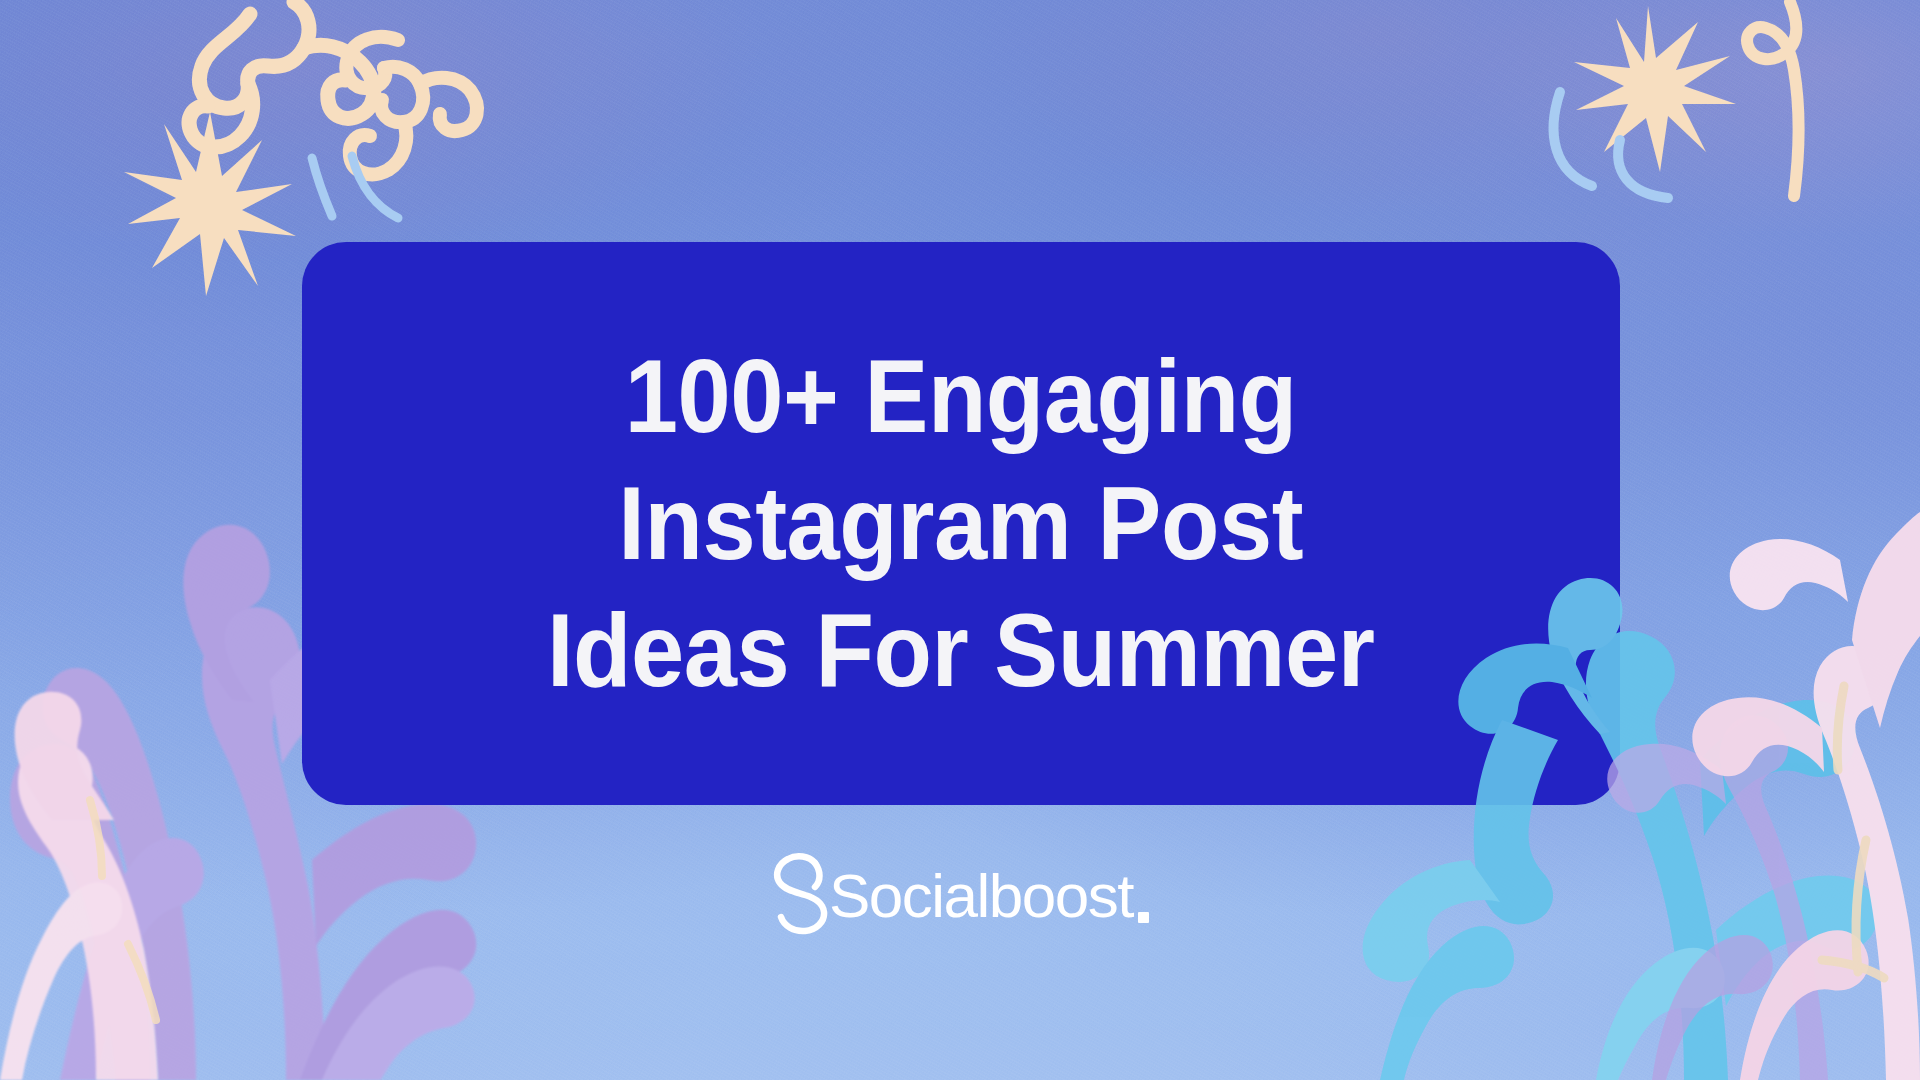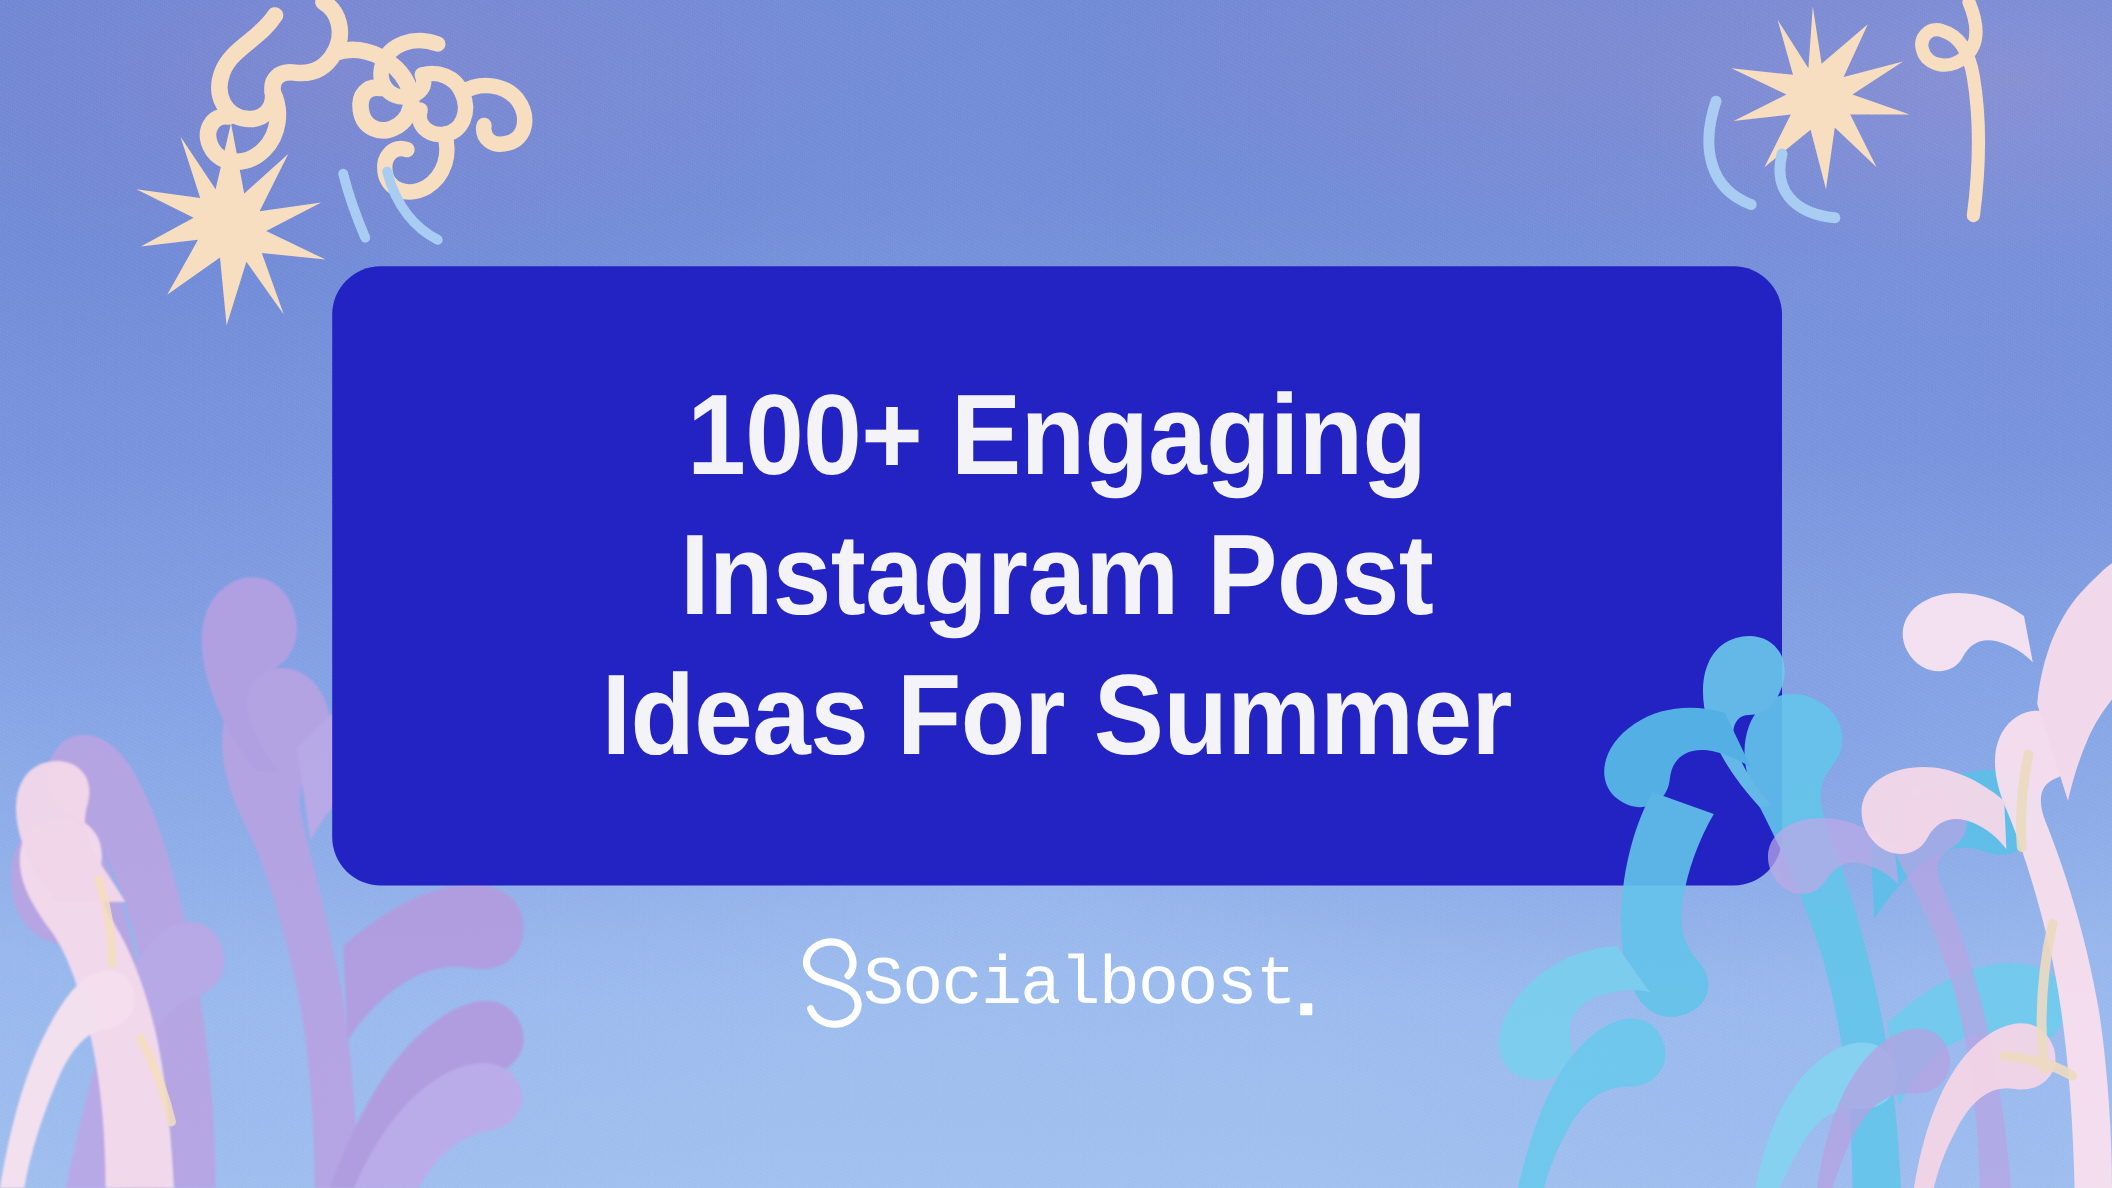--- a/index.html
+++ b/index.html
@@ -101,21 +101,21 @@
     top:848px;
     height:90px;
     z-index:7;
     display:flex;
     align-items:center;
     justify-content:center;
     gap:0px;
   }
   #logo-mark{display:block;}
   #logo-wordmark{
-    font-family:Liberation Mono, monospace;
+    font-family:Liberation Sans, sans-serif;
     font-weight:400;
     font-size:62px;
     letter-spacing:-1.5px;
     color:#FFFFFF;
     line-height:1;
     margin-left:-4px;
     transform:translateY(3px);
   }
   #logo-dot{
     width:11px;height:11px;

